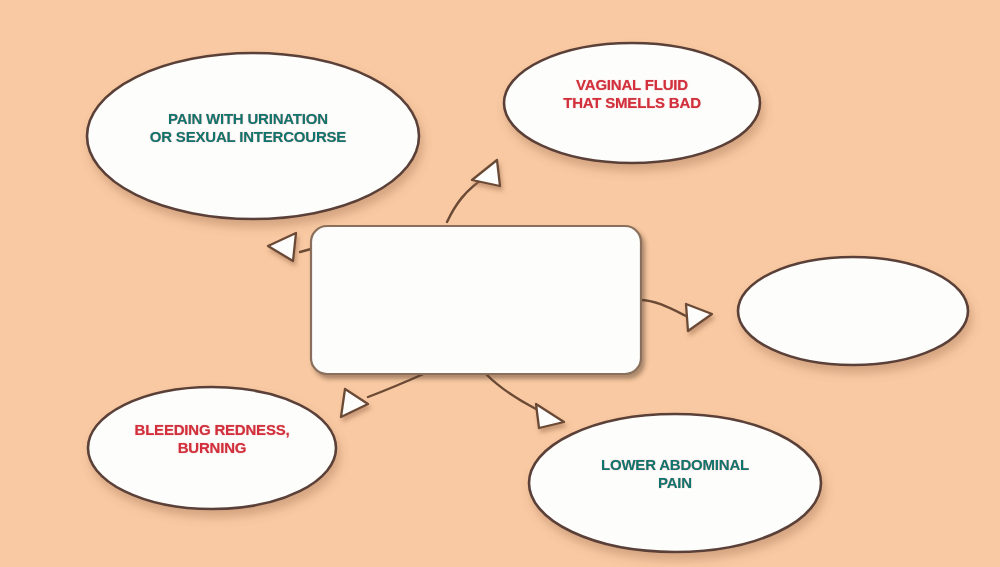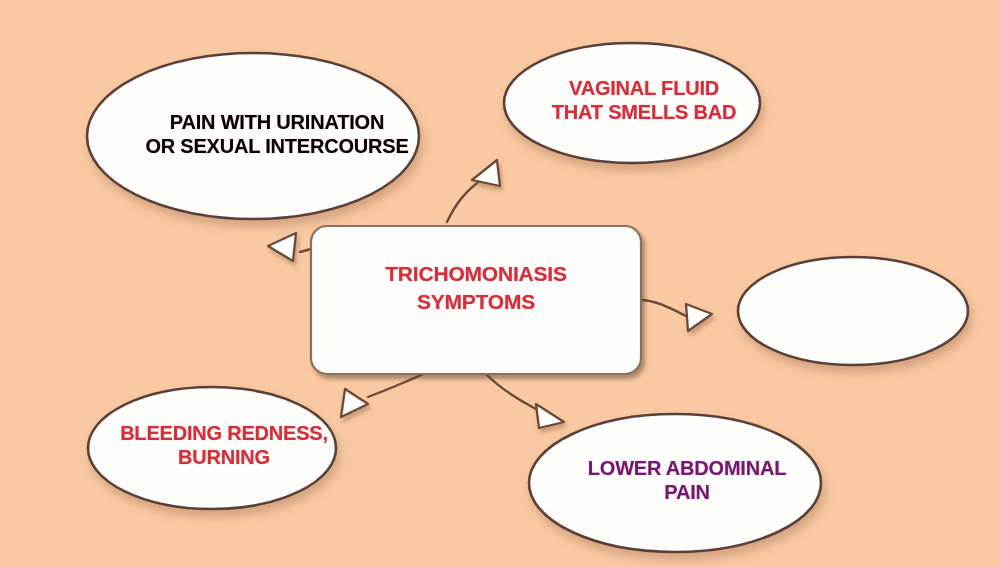--- a/index.html
+++ b/index.html
@@ -32,21 +32,21 @@
     color: #d1303c;
     font-family: "Liberation Sans", sans-serif;
     font-weight: bold;
     text-align: center;
     line-height: 1.22;
     letter-spacing: -0.2px;
     white-space: pre-line;
     pointer-events: none;
     text-shadow: 0 0 1.1px rgba(209,48,60,0.55);
   }
-  .ellipse-label { font-size: 20px; padding-left: 12px; }
+  .ellipse-label { font-size: 15px; }
   .center-label  { font-size: 21px; line-height: 1.35; }
 </style>
 </head>
 <body>
 
 <div id="canvas" style="background: rgb(248, 201, 162);">
 
   <svg id="diagram-svg" viewBox="0 0 1000 567">
     <defs>
       <filter id="softshadow" x="-30%" y="-30%" width="170%" height="170%">
@@ -82,29 +82,27 @@
 
     <g filter="url(#softshadow)">
       <ellipse cx="253" cy="136" rx="166" ry="83" fill="#fdfdfb" stroke="#5a4037" stroke-width="2.6"></ellipse>
       <ellipse cx="632" cy="103" rx="128" ry="60" fill="#fdfdfb" stroke="#5a4037" stroke-width="2.6"></ellipse>
       <ellipse cx="853" cy="311" rx="115" ry="54" fill="#fdfdfb" stroke="#5a4037" stroke-width="2.6"></ellipse>
       <ellipse cx="675" cy="483" rx="146" ry="69" fill="#fdfdfb" stroke="#5a4037" stroke-width="2.6"></ellipse>
       <ellipse cx="212" cy="448" rx="124" ry="61" fill="#fdfdfb" stroke="#5a4037" stroke-width="2.6"></ellipse>
     </g>
   </svg>
 
-  <div class="node-label center-label" style="left: 311px; top: 260px; width: 330px; color: rgb(209, 48, 60);">TRICHOMONIASIS
-SYMPTOMS</div>
 
-  <div class="node-label ellipse-label" style="left: 99px; top: 110px; width: 332px; color: #000000;">PAIN WITH URINATION
+  <div class="node-label ellipse-label" style="left: 82px; top: 110px; width: 332px; color: #0f766e;">PAIN WITH URINATION
 OR SEXUAL INTERCOURSE</div>
 
   <div class="node-label ellipse-label" style="left: 504px; top: 76px; width: 256px; color: rgb(209, 48, 60);">VAGINAL FLUID
 THAT SMELLS BAD</div>
 
 
-  <div class="node-label ellipse-label" style="left: 529px; top: 456px; width: 292px; color: #701a75;">LOWER ABDOMINAL
+  <div class="node-label ellipse-label" style="left: 529px; top: 456px; width: 292px; color: #0f766e;">LOWER ABDOMINAL
 PAIN</div>
 
   <div class="node-label ellipse-label" style="left: 88px; top: 421px; width: 248px; color: rgb(209, 48, 60);">BLEEDING REDNESS,
 BURNING</div>
 
 </div>
 
 </body></html>

